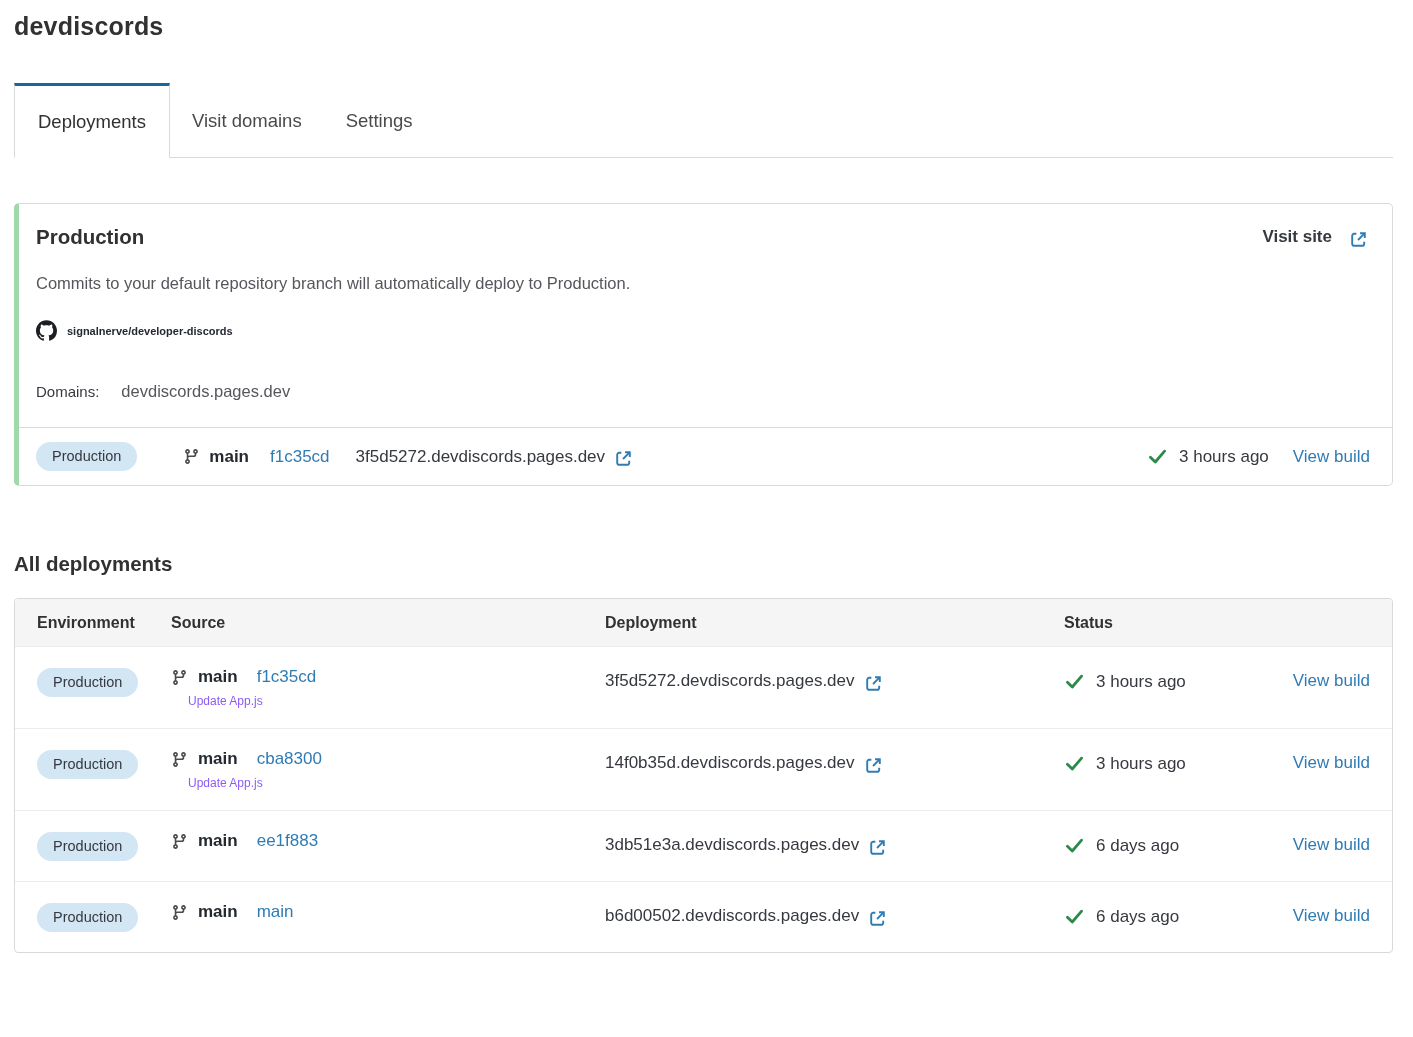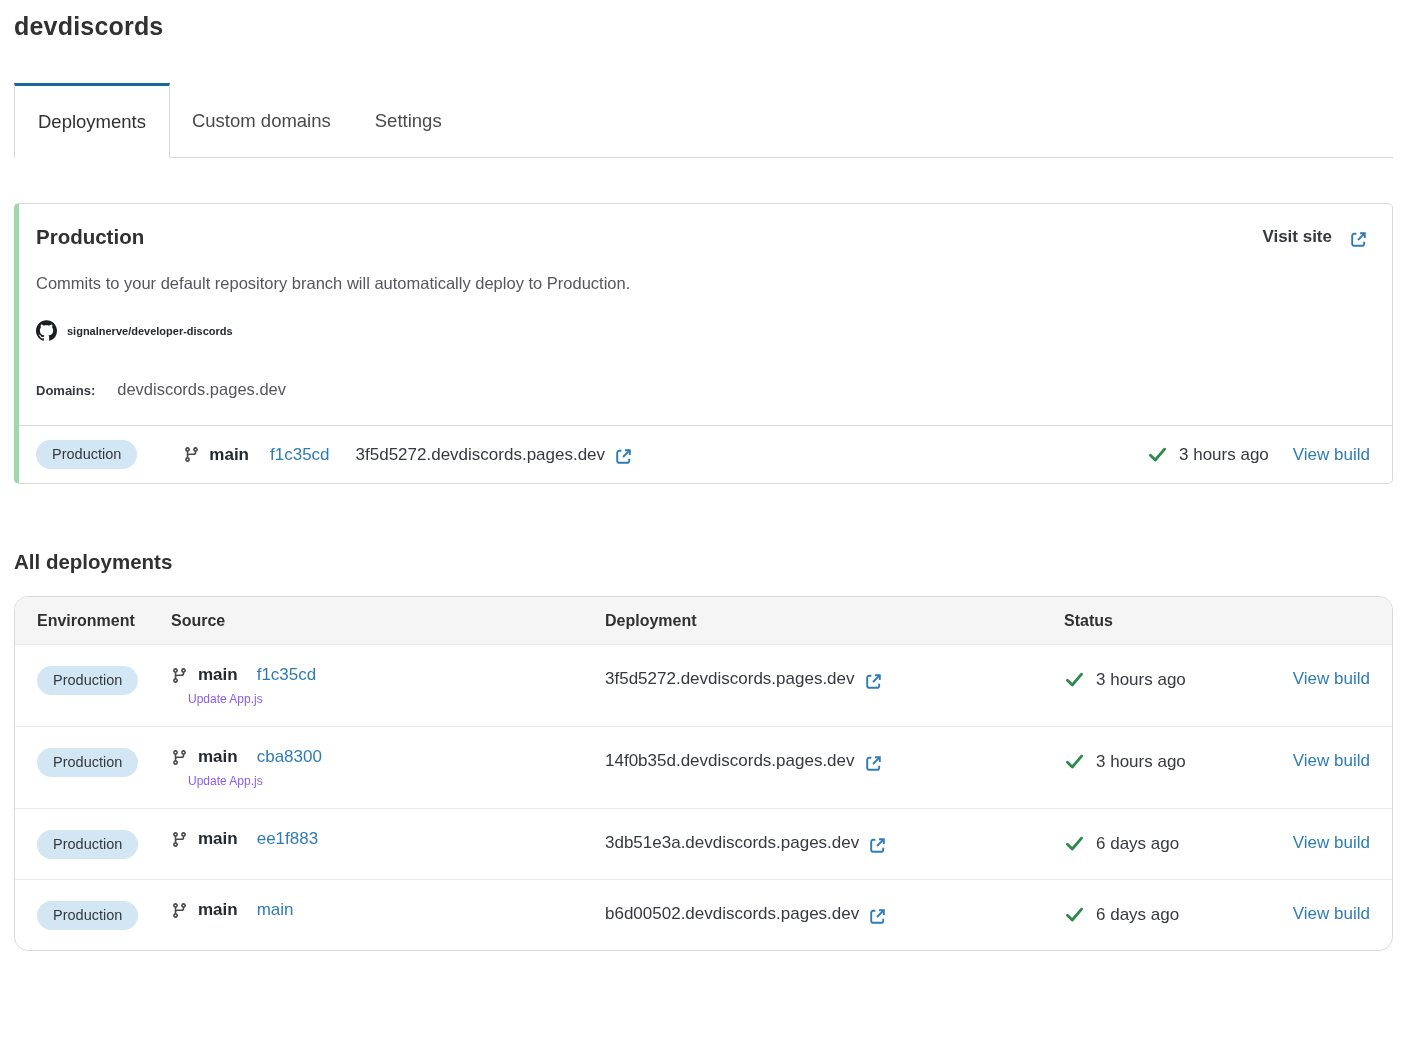--- a/index.html
+++ b/index.html
@@ -37,21 +37,21 @@
     border-radius: 5px;
   }
   .card-body { padding: 21px 24px 26px 17px; position: relative; }
   .card-title-row { display: flex; align-items: center; justify-content: space-between; }
   .card-title { font-size: 20.5px; font-weight: 600; }
   .visit-site { display: inline-flex; align-items: center; gap: 8px; font-size: 17px; font-weight: 600; color: #36393f; cursor: pointer; }
   .card-desc { margin-top: 25px; font-size: 16.5px; color: #56565c; }
   .repo-row { margin-top: 27px; display: flex; align-items: center; gap: 10px; }
   .repo-name { font-size: 11px; font-weight: 700; color: #24292f; }
   .domains-row { margin-top: 26px; display: flex; align-items: baseline; }
-  .domains-label { font-size: 13px; font-weight: 700; color: #36393f; margin-top: 16px; }
+  .domains-label { font-size: 15px; font-weight: 400; color: #36393f; margin-top: 16px; }
   .domains-value { font-size: 16.5px; color: #56565c; margin-left: 22px; }
 
   .card-deploy-row {
     border-top: 1px solid #d9d9d9;
     padding: 14px 22px 14px 17px;
     display: flex; align-items: center;
   }
 
   .badge {
     display: inline-block;
@@ -69,21 +69,21 @@
   .ext-icon { margin-left: 9px; display: inline-flex; cursor: pointer; position: relative; top: 2px; }
   .right-group { margin-left: auto; display: flex; align-items: center; }
   .time-text { font-size: 17px; color: #36393f; margin-left: 11px; }
   .view-build { color: var(--link-blue, #2f7cb5); font-size: 17px; margin-left: 24px; cursor: pointer; }
 
   
   .section-title { margin-top: 66px; font-size: 20.5px; font-weight: 700; }
   .table {
     margin-top: 22px;
     border: 1px solid #d9d9d9;
-    border-radius: 14px;
+    border-radius: 4px;
     overflow: hidden;
   }
   .grid-cols {
     display: grid;
     grid-template-columns: 134px 434px 459px 215px 1fr;
     padding-left: 22px; padding-right: 22px;
   }
   .thead {
     background: #f5f5f5;
     height: 47px; align-items: center;
@@ -105,21 +105,21 @@
 </style>
 </head>
 <body>
 
 <div class="page">
 
   <h1 class="page-title">devdiscords</h1>
 
   <div class="tabbar">
     <div class="tab active">Deployments</div>
-    <div class="tab">Custom domains</div>
+    <div class="tab">Visit domains</div>
     <div class="tab">Settings</div>
   </div>
 
   <div class="card">
     <div class="card-body">
       <div class="card-title-row">
         <div class="card-title">Production</div>
         <div class="visit-site">
           <span>Visit site</span>
           <span class="ext-icon">

